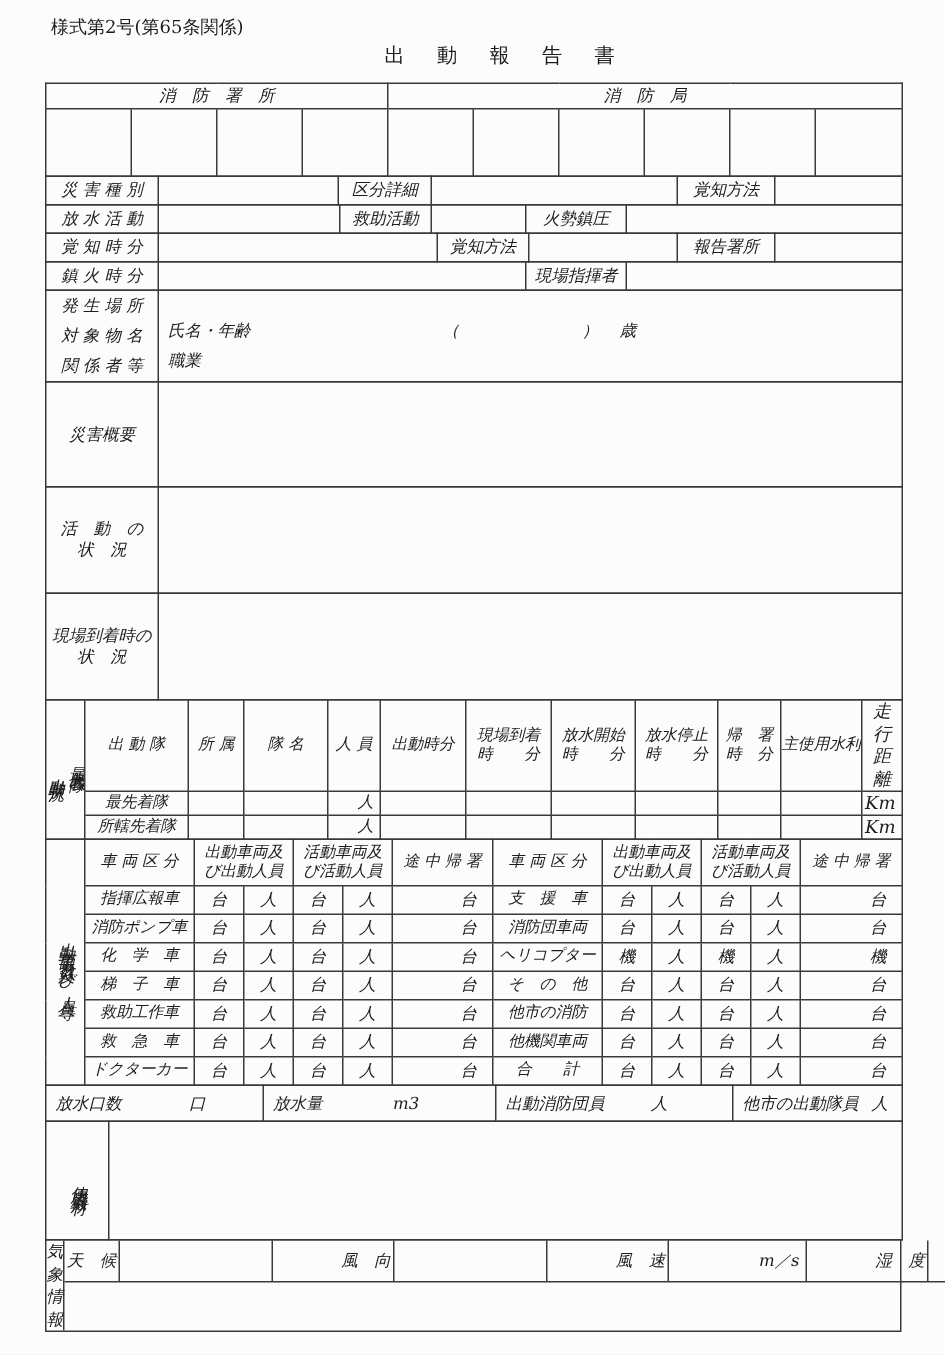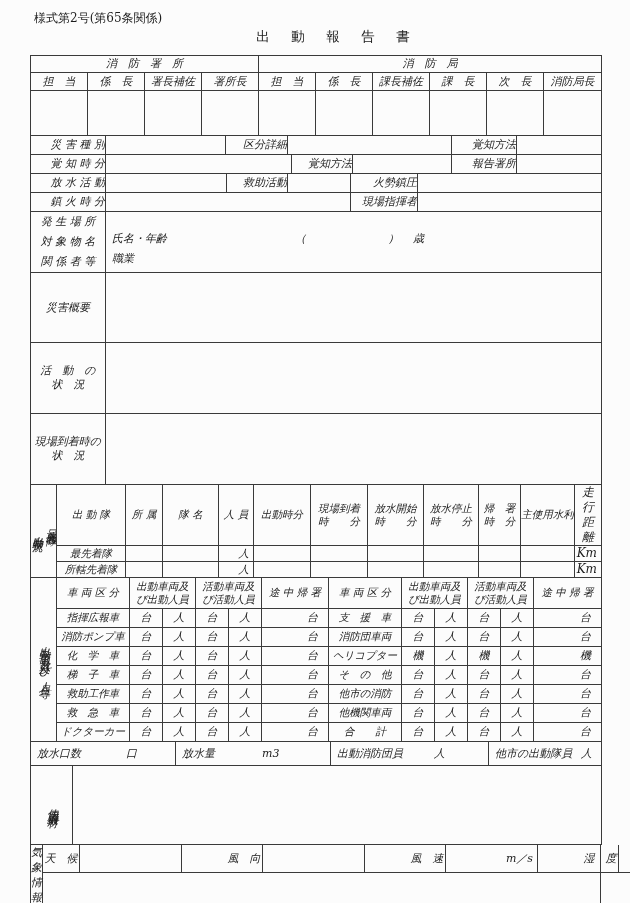--- a/index.html
+++ b/index.html
@@ -13,21 +13,21 @@
   td{border:1px solid #3a3a3a;font-size:11px;text-align:center;vertical-align:middle;padding:0;overflow:hidden;line-height:1.25;}
   .two{white-space:pre-line;}
   .vert{writing-mode:vertical-rl;white-space:pre-line;letter-spacing:2px;font-size:11px;padding:2px 0;}
   .vert.tall{letter-spacing:3px;}
   .left{text-align:left;padding-left:6px;}
   .right{text-align:right;padding-right:4px;}
   .unitR{text-align:right;padding-right:10px;}
   .small{font-size:10.5px;}
   .tiny{font-size:12px;}
   tr.hA1 td{height:16px;} tr.hA2 td{height:17px;} tr.hA3 td{height:44px;}
-  tr.hB td{height:18px;text-align:right;} 
+  tr.hB td{height:18px;} 
   tr.hB5 td{height:60px;vertical-align:middle;}
   tr.hC1 td{height:69px;} tr.hC2 td{height:70px;} tr.hC3 td{height:70px;}
   tr.hDh td{height:31px;} tr.hDr td{height:15px;}
   tr.hEh td{height:30px;} tr.hEr td{height:18px;}
   tr.hF td{height:23px;}
   tr.hG td{height:74px;}
   .lbl3 div{line-height:20px;}
   .relcell{position:relative;}
   .relcell .u{position:absolute;top:50%;transform:translateY(-50%);}
   
@@ -63,32 +63,20 @@
           <col style="width:57px">
           <col style="width:57px">
           <col style="width:57px">
           <col style="width:58px">
         </colgroup>
       <tbody>
           <tr class="hA1">
         <td colspan="4">消　防　署　所</td>
         <td colspan="6">消　防　局</td>
       </tr>
-      <tr class="hA2">
-        <td>担　当</td>
-        <td>係　長</td>
-        <td>署長補佐</td>
-        <td>署所長</td>
-        <td>担　当</td>
-        <td>係　長</td>
-        <td>課長補佐</td>
-        <td>課　長</td>
-        <td>次　長</td>
-        <td>消防局長</td>
-      </tr>
       <tr class="hA3">
         <td></td>
         <td></td>
         <td></td>
         <td></td>
         <td></td>
         <td></td>
         <td></td>
         <td></td>
         <td></td>
@@ -114,54 +102,54 @@
         <td></td>
         <td>覚知方法</td>
         <td></td>
       </tr>
     </tbody>
       </table>
 
     <table>
       <colgroup>
           <col style="width:75px">
+          <col style="width:121px">
+          <col style="width:61px">
+          <col style="width:63px">
+          <col style="width:67px">
+          <col style="width:184px">
+        </colgroup>
+      <tbody>
+          <tr class="hB">
+        <td>放 水 活 動</td>
+        <td></td>
+        <td>救助活動</td>
+        <td></td>
+        <td>火勢鎮圧</td>
+        <td></td>
+      </tr>
+    </tbody>
+      </table>
+
+    <table>
+      <colgroup>
+          <col style="width:75px">
           <col style="width:186px">
           <col style="width:61px">
           <col style="width:99px">
           <col style="width:65px">
           <col style="width:85px">
         </colgroup>
       <tbody>
           <tr class="hB">
         <td>覚 知 時 分</td>
         <td></td>
         <td>覚知方法</td>
         <td></td>
         <td>報告署所</td>
-        <td></td>
-      </tr>
-    </tbody>
-      </table>
-
-    <table>
-      <colgroup>
-          <col style="width:75px">
-          <col style="width:121px">
-          <col style="width:61px">
-          <col style="width:63px">
-          <col style="width:67px">
-          <col style="width:184px">
-        </colgroup>
-      <tbody>
-          <tr class="hB">
-        <td>放 水 活 動</td>
-        <td></td>
-        <td>救助活動</td>
-        <td></td>
-        <td>火勢鎮圧</td>
         <td></td>
       </tr>
     </tbody>
       </table>
 
     <table>
       <colgroup>
           <col style="width:75px">
           <col style="width:245px">
           <col style="width:67px">

